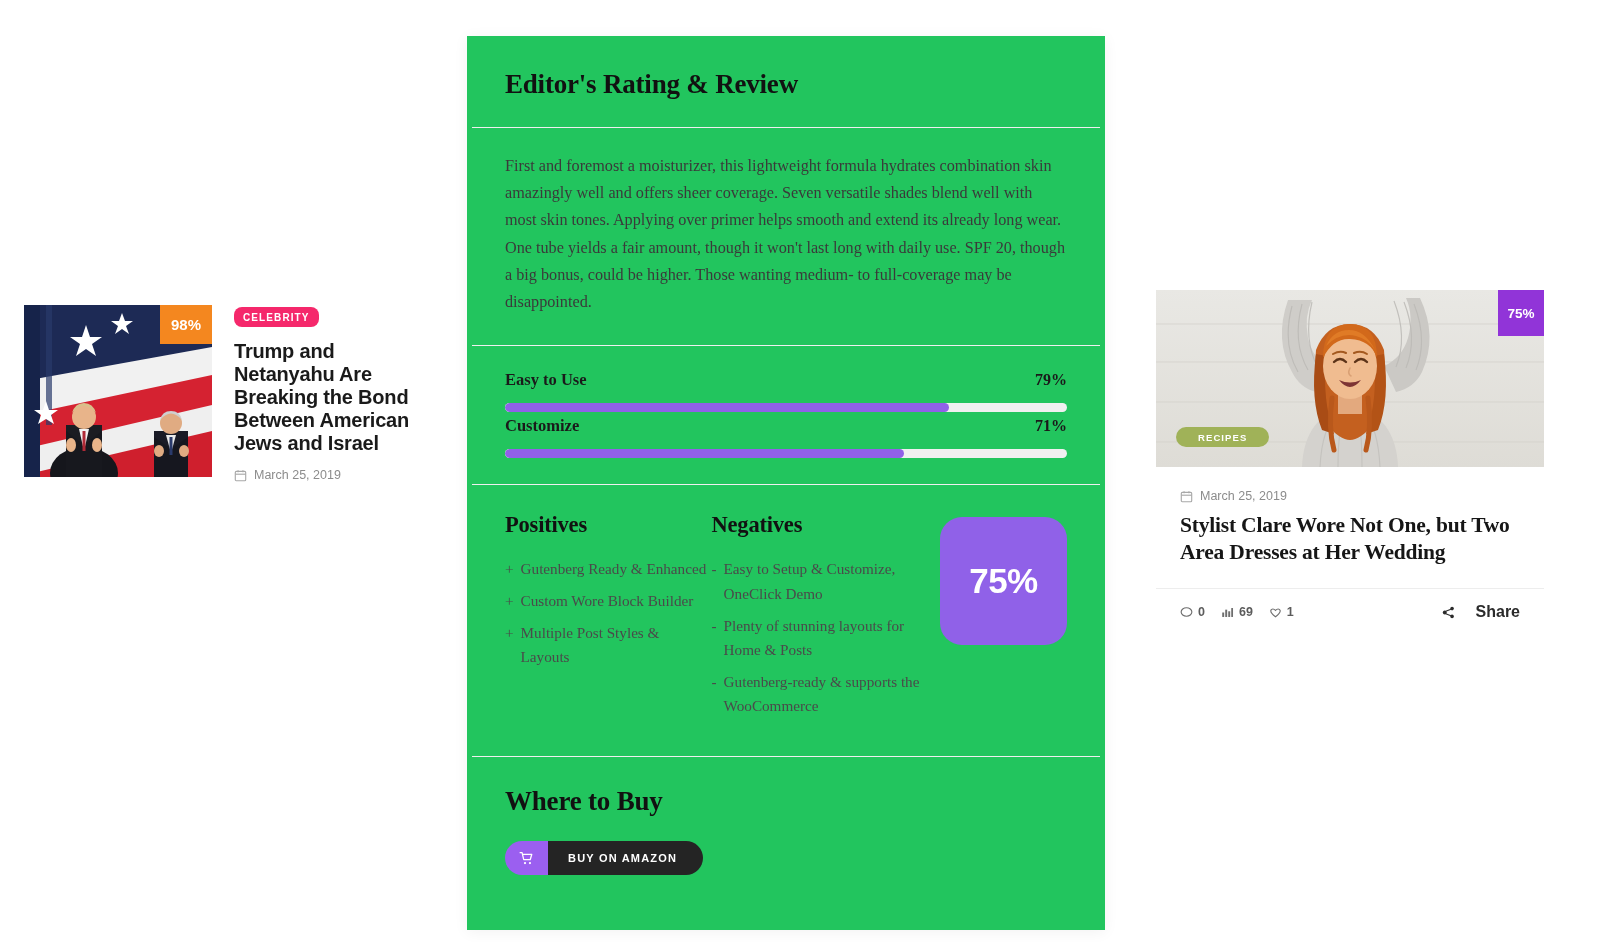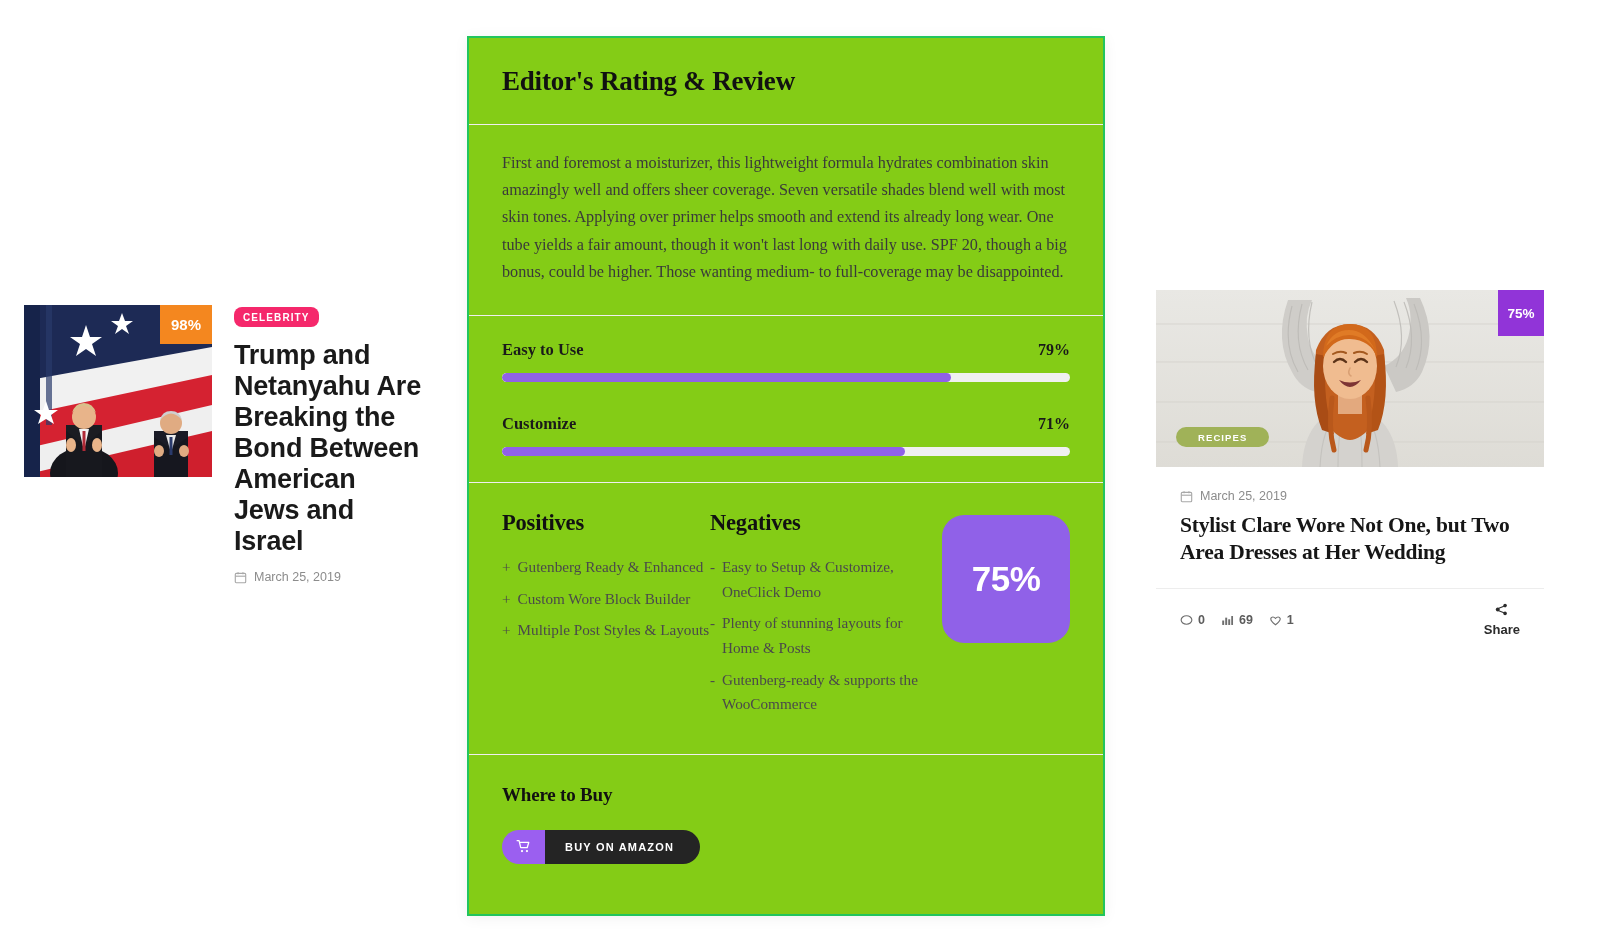--- a/index.html
+++ b/index.html
@@ -51,21 +51,21 @@
     color: #fff;
     font-size: 10px;
     font-weight: bold;
     letter-spacing: 1.1px;
     padding: 5px 9px 4px;
     margin-bottom: 13px;
     border-radius: 8px;
   }
   .left-title {
     font-family: "Liberation Sans", sans-serif;
-    font-size: 27px;
+    font-size: 20px;
     font-weight: bold;
     line-height: 1.15;
     color: #1a1a1a;
     letter-spacing: -0.2px;
     margin-bottom: 13px;
   }
   .meta-date {
     display: flex;
     align-items: flex-end;
     gap: 7px;
@@ -73,22 +73,22 @@
     color: #8c8c8c;
   }
   .cal-icon { display: block; }
 
   
   .review-card {
     position: absolute;
     left: 467px;
     top: 36px;
     width: 638px;
-    background: #84cc16;
-    border: 2px solid #22c55e;
+    background: #22c55e;
+    border: 5px solid #22c55e;
     box-shadow: 0 2px 14px rgba(0,0,0,0.055);
   }
   .rc-divider { height: 1px; background: #efefef; }
 
   .rc-head { padding: 28px 33px 27px; }
   .rc-title {
     font-family: "Liberation Serif", serif;
     font-size: 27px;
     font-weight: bold;
     color: #111;
@@ -97,21 +97,21 @@
 
   .rc-summary { padding: 25px 33px 29px; }
   .rc-summary p {
     font-family: "Liberation Serif", serif;
     font-size: 16.2px;
     line-height: 1.68;
     color: #3a3a3a;
   }
 
   .rc-bars { padding: 24px 33px 26px; }
-  .bar-row { margin-bottom: 32px; }
+  .bar-row { margin-bottom: 4px; }
   .bar-row:last-child { margin-bottom: 0; }
   .bar-label-row {
     display: flex;
     justify-content: space-between;
     align-items: baseline;
     margin-bottom: 13px;
   }
   .bar-name {
     font-family: "Liberation Serif", serif;
     font-size: 16.5px;
@@ -169,21 +169,21 @@
     font-size: 35px;
     font-weight: bold;
     align-self: flex-start;
     margin-top: 5px;
     letter-spacing: -0.5px;
   }
 
   .rc-buy { padding: 29px 33px 50px; }
   .buy-title {
     font-family: "Liberation Serif", serif;
-    font-size: 19px;
+    font-size: 27px;
     font-weight: bold;
     color: #111;
     margin-bottom: 24px;
     letter-spacing: -0.2px;
   }
   .buy-btn {
     display: inline-flex;
     align-items: stretch;
     height: 34px;
     border: none;
@@ -274,25 +274,24 @@
     display: flex;
     align-items: center;
     gap: 5px;
     font-size: 12.5px;
     font-weight: bold;
     color: #5c5c5c;
   }
   .share-link {
     display: flex;
     align-items: center;
-    gap: 6px;
-    font-size: 13px;
+    gap: 21px;
+    font-size: 16px;
     font-weight: bold;
     color: #2b2b2b;
-    flex-direction: column;
   }
 </style>
 </head>
 <body>
 
 <div class="left-card">
 
   <div class="left-thumb">
     <svg class="flag-img" width="188" height="172" viewBox="0 0 188 172">
       <defs>

